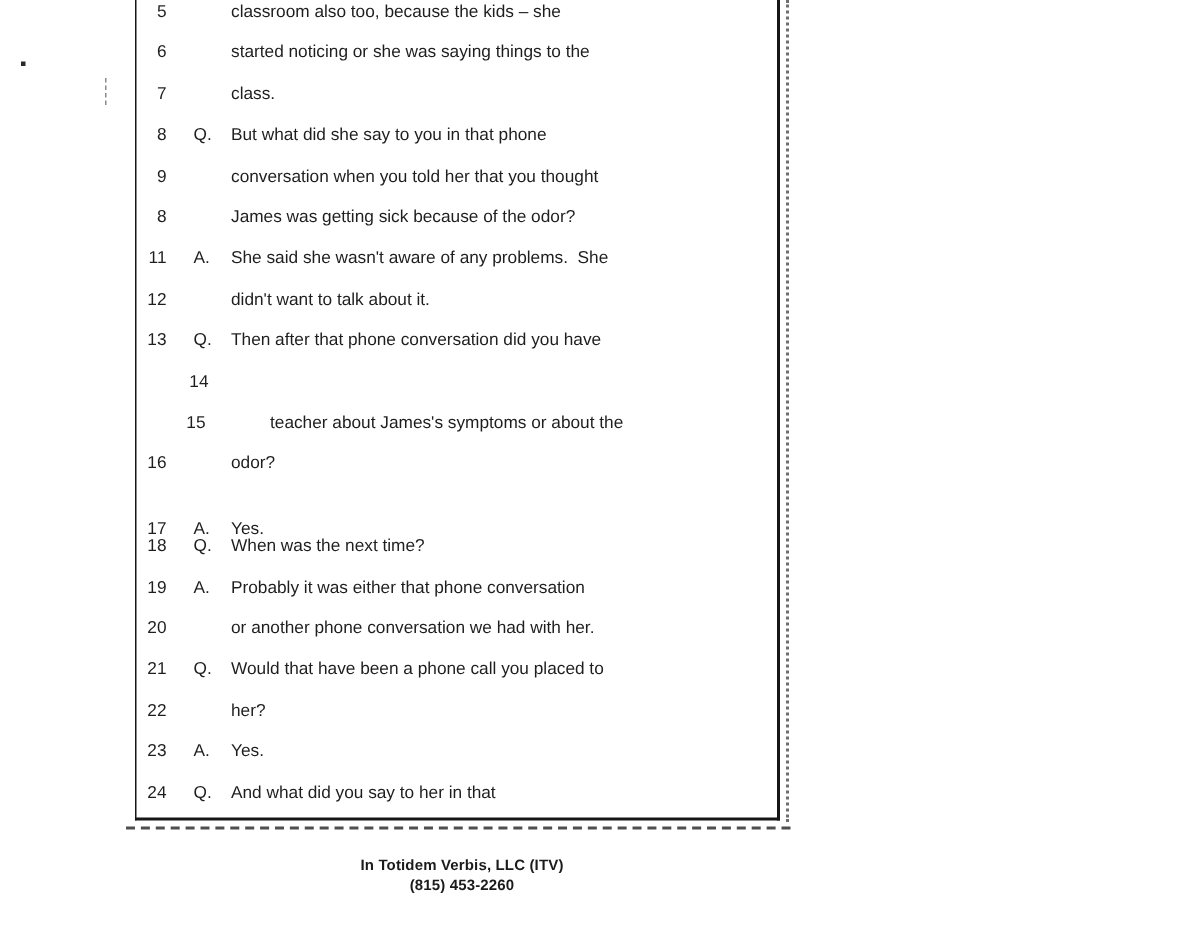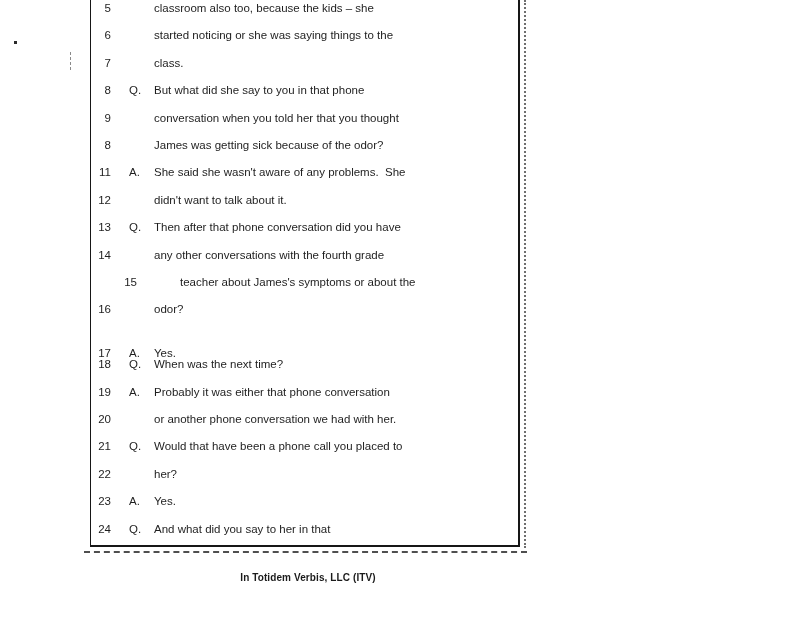--- a/index.html
+++ b/index.html
@@ -112,34 +112,35 @@
     <div id="transcript-lines">
         <div class="trow" style="top: 3px;"><span class="lnum">5</span><span class="lspk"></span><span class="ltxt">classroom also too, because the kids – she</span></div>
         <div class="trow" style="top: 30.4px;"><span class="lnum">6</span><span class="lspk"></span><span class="ltxt">started noticing or she was saying things to the</span></div>
         <div class="trow" style="top: 57.8px;"><span class="lnum">7</span><span class="lspk"></span><span class="ltxt">class.</span></div>
         <div class="trow" style="top: 85.2px;"><span class="lnum">8</span><span class="lspk">Q.</span><span class="ltxt">But what did she say to you in that phone</span></div>
         <div class="trow" style="top: 112.6px;"><span class="lnum">9</span><span class="lspk"></span><span class="ltxt">conversation when you told her that you thought</span></div>
         <div class="trow" style="top: 140px;"><span class="lnum">8</span><span class="lspk"></span><span class="ltxt">James was getting sick because of the odor?</span></div>
         <div class="trow" style="top: 167.4px;"><span class="lnum">11</span><span class="lspk">A.</span><span class="ltxt">She said she wasn't aware of any problems.  She</span></div>
         <div class="trow" style="top: 194.8px;"><span class="lnum">12</span><span class="lspk"></span><span class="ltxt">didn't want to talk about it.</span></div>
         <div class="trow" style="top: 222.2px;"><span class="lnum">13</span><span class="lspk">Q.</span><span class="ltxt">Then after that phone conversation did you have</span></div>
-        <div class="trow" style="top: 249.6px;"><span class="lnum">14</span><span class="lspk"></span><span class="ltxt">any other conversations with the fourth grade</span></div>
+        <div class="trow" style="top: 249.6px; margin-left: 28px;"><span class="lnum">14</span><span class="lspk"></span></div>
         <div class="trow" style="top: 277px; margin-left: 26px;"><span class="lnum">15</span><span class="lspk"></span><span class="ltxt">teacher about James's symptoms or about the</span></div>
         <div class="trow" style="top: 304.4px;"><span class="lnum">16</span><span class="lspk"></span><span class="ltxt">odor?</span></div>
         <div class="trow" style="top: 331.8px; margin-top: 16px;"><span class="lnum">17</span><span class="lspk">A.</span><span class="ltxt">Yes.</span></div>
         <div class="trow" style="top: 359.2px;"><span class="lnum">18</span><span class="lspk">Q.</span><span class="ltxt">When was the next time?</span></div>
         <div class="trow" style="top: 386.6px;"><span class="lnum">19</span><span class="lspk">A.</span><span class="ltxt">Probably it was either that phone conversation</span></div>
         <div class="trow" style="top: 414px;"><span class="lnum">20</span><span class="lspk"></span><span class="ltxt">or another phone conversation we had with her.</span></div>
         <div class="trow" style="top: 441.4px;"><span class="lnum">21</span><span class="lspk">Q.</span><span class="ltxt">Would that have been a phone call you placed to</span></div>
         <div class="trow" style="top: 468.8px;"><span class="lnum">22</span><span class="lspk"></span><span class="ltxt">her?</span></div>
         <div class="trow" style="top: 496.2px;"><span class="lnum">23</span><span class="lspk">A.</span><span class="ltxt">Yes.</span></div>
         <div class="trow" style="top: 523.6px;"><span class="lnum">24</span><span class="lspk">Q.</span><span class="ltxt">And what did you say to her in that</span></div>
       </div>
   </div>
 
   <div class="noise-v"></div>
   <div class="noise-h"></div>
 
   <div class="footer">
     <div>In Totidem Verbis, LLC (ITV)</div>
+    <div>(815) 453-2260</div>
   </div>
 
 </div>
 
 </body></html>

